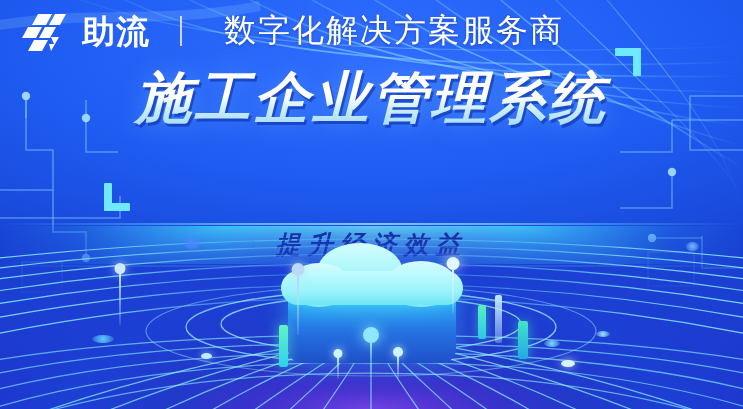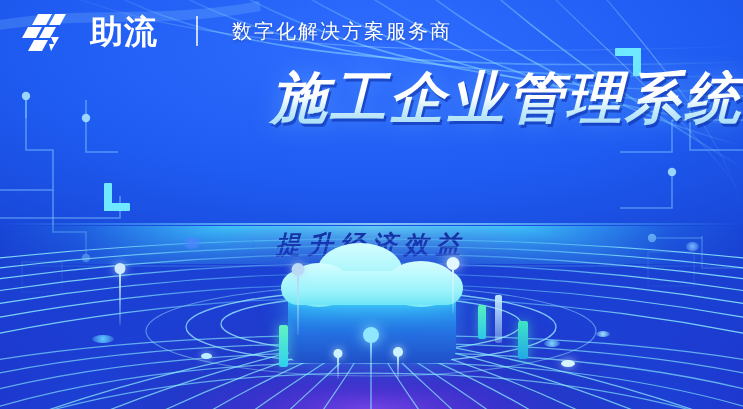--- a/index.html
+++ b/index.html
@@ -26,45 +26,46 @@
   .scene-bg{
     position:absolute;inset:0;
     background:
       radial-gradient(60% 120% at 50% 118%, #5a2fd0 0%, #3a2bc4 22%, #2238c8 45%, #1c3fd4 70%, rgba(28,63,212,0) 100%),
       linear-gradient(180deg, rgba(20,70,230,0) 0%, #1b3fd2 45%, #2030c8 100%);
   }
 
   
   .header{
     position:absolute;left:22px;top:8px;
-    display:flex;align-items:center;gap:16px;
+    display:flex;align-items:center;gap:8px;
     height:46px;
   }
   .logo-mark{
     position:relative;width:46px;height:40px;flex:none;
   }
   .logo-text{
     font-size:33px;font-weight:700;color:#ffffff;
     letter-spacing:1px;margin-left:6px;line-height:1;
     font-family:"DejaVu Sans","Liberation Sans",sans-serif;
   }
   .divider-v{
     width:2px;height:30px;background:rgba(255,255,255,.75);
     margin:0 18px 0 22px;flex:none;
   }
   .tagline{
-    font-size:20px;color:#ffffff;letter-spacing:2px;font-weight:400;
+    font-size:32px;color:#ffffff;letter-spacing:2px;font-weight:400;
     font-family:"DejaVu Sans","Liberation Sans",sans-serif;
     text-shadow:0 1px 3px rgba(0,20,80,.35);
+    margin-left:16px;
   }
 
   
   .title{
     position:absolute;left:0;right:0;top:70px;
-    text-align:right;
+    text-align:center;
     font-size:56px;line-height:1;
     font-weight:700;font-style:italic;
     letter-spacing:3px;
     font-family:"DejaVu Sans","Liberation Sans",sans-serif;
     background:linear-gradient(180deg,#ffffff 0%,#ffffff 46%,#c9ecfb 72%,#a5dcf7 100%);
     -webkit-background-clip:text;background-clip:text;
     color:transparent;-webkit-text-fill-color:transparent;
     filter:drop-shadow(2px 3px 0 rgba(10,40,160,.55)) drop-shadow(0 0 12px rgba(120,200,255,.35));
   }
 

